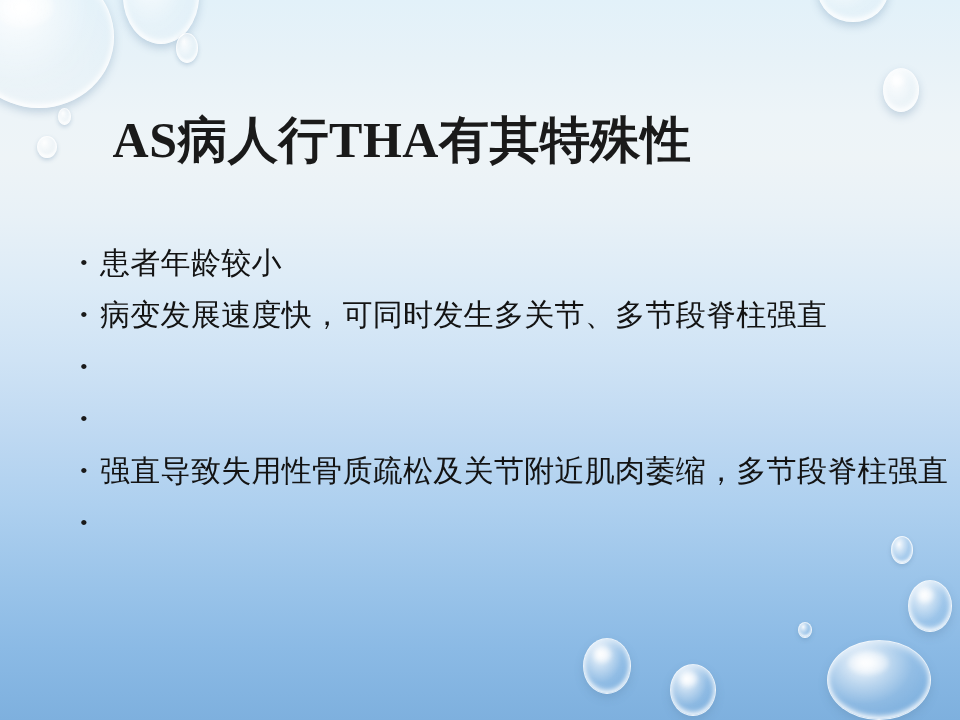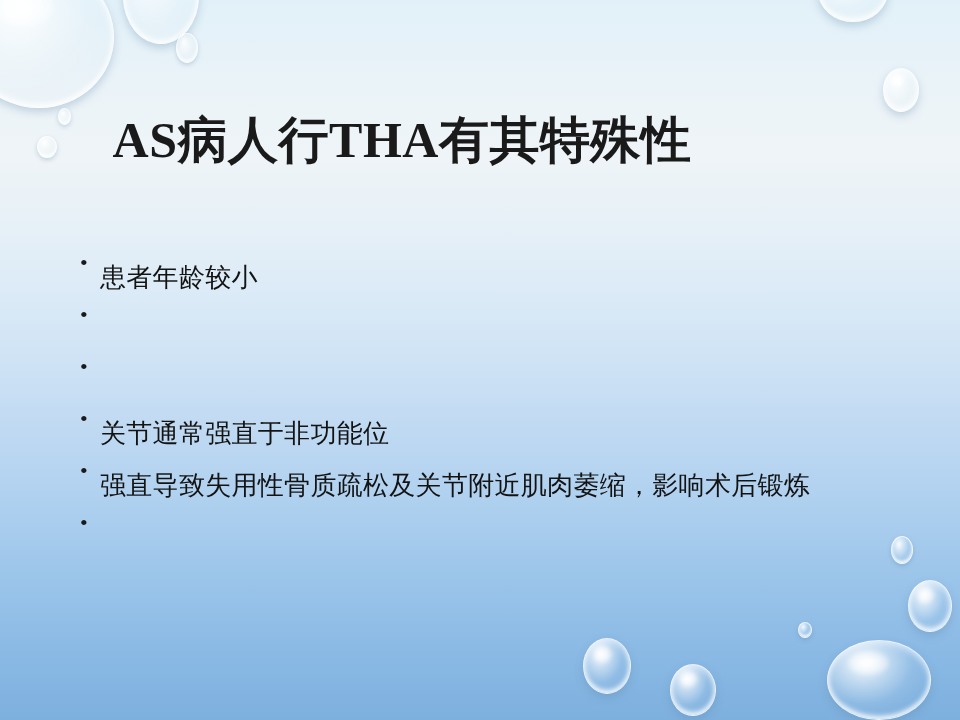--- a/index.html
+++ b/index.html
@@ -108,27 +108,26 @@
     flex: 0 0 auto;
     width: 20px;
     font-size: 22px;
     line-height: 40px;
     color: #1a1a1a;
     text-align: left;
     font-family: "Liberation Serif", "DejaVu Serif", serif;
   }
   .bullet-text {
     flex: 1 1 auto;
-    font-family: Liberation Mono, monospace;
-    font-size: 26px;
+    font-family: Liberation Serif, serif;
+    font-size: 30px;
     line-height: 40px;
     color: #131313;
     white-space: nowrap;
     letter-spacing: 0.3px;
-    margin-top: 16px;
   }
 </style>
 </head>
 <body>
 
 <div id="slide">
 
   <div id="bubble-layer">
       <div class="bubble" style="left: -36px; top: -34px; width: 150px; height: 142px;">
         <div class="shell"></div>
@@ -183,34 +182,34 @@
 
   <div class="body-block">
 
     <div class="bullet-row">
       <span class="bullet-dot">•</span>
       <span class="bullet-text">患者年龄较小</span>
     </div>
 
     <div class="bullet-row">
       <span class="bullet-dot">•</span>
-    </div>
-
-    <div class="bullet-row">
-      <span class="bullet-dot">•</span>
-    </div>
-
-    <div class="bullet-row">
-      <span class="bullet-dot">•</span>
-      <span class="bullet-text">关节通常强直于非功能位</span>
-    </div>
-
-    <div class="bullet-row">
-      <span class="bullet-dot">•</span>
-      <span class="bullet-text">强直导致失用性骨质疏松及关节附近肌肉萎缩，影响术后锻炼</span>
+      <span class="bullet-text">病变发展速度快，可同时发生多关节、多节段脊柱强直</span>
+    </div>
+
+    <div class="bullet-row">
+      <span class="bullet-dot">•</span>
+    </div>
+
+    <div class="bullet-row">
+      <span class="bullet-dot">•</span>
+    </div>
+
+    <div class="bullet-row">
+      <span class="bullet-dot">•</span>
+      <span class="bullet-text">强直导致失用性骨质疏松及关节附近肌肉萎缩，多节段脊柱强直</span>
     </div>
 
     <div class="bullet-row">
       <span class="bullet-dot">•</span>
     </div>
 
   </div>
 </div>
 
 </body></html>

